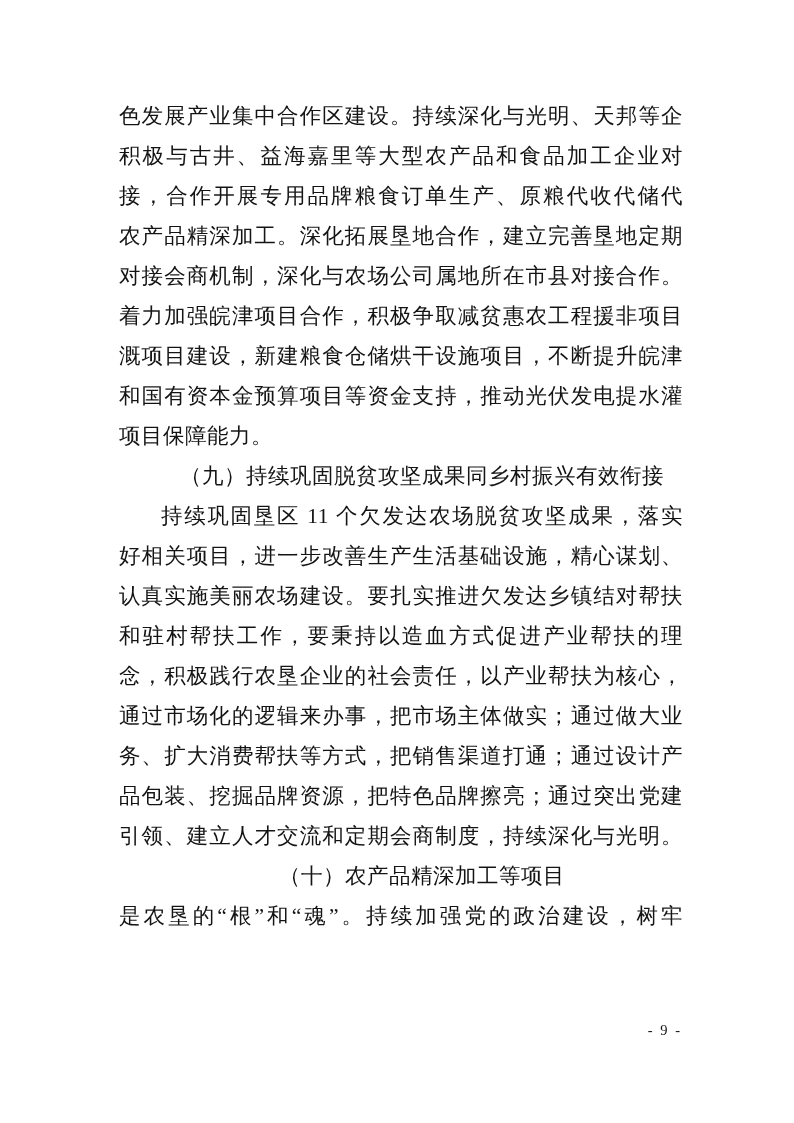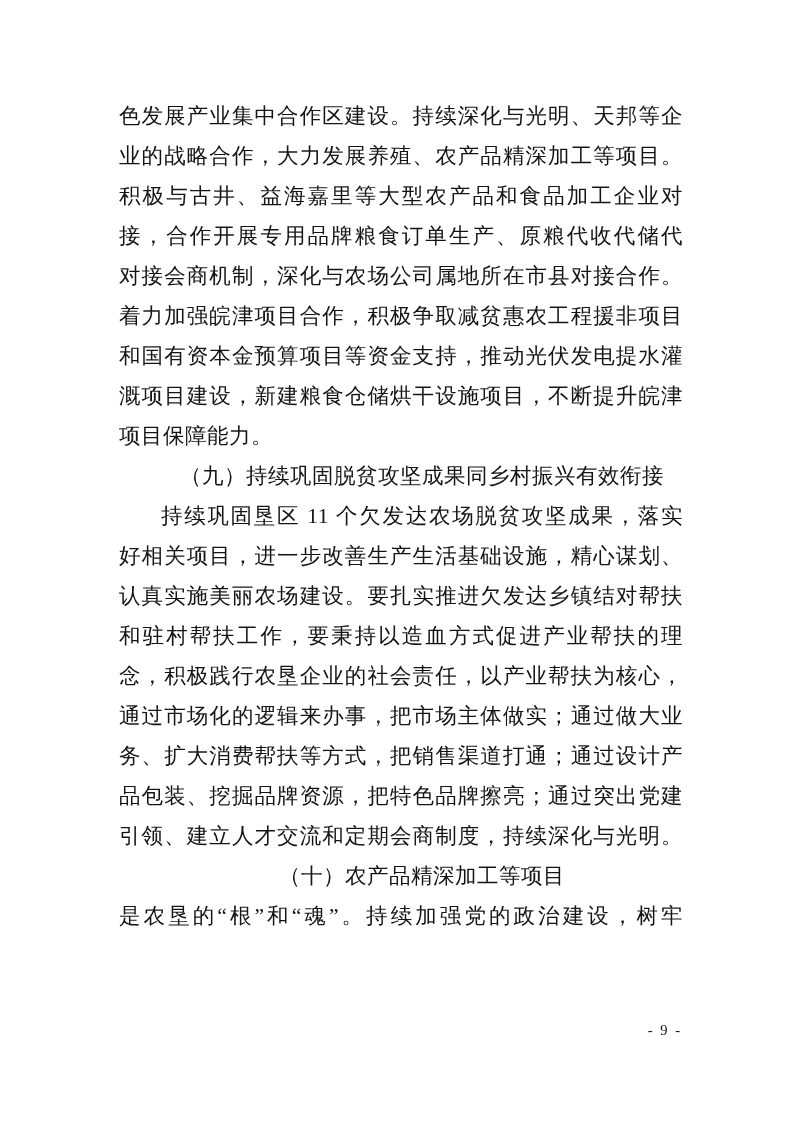--- a/index.html
+++ b/index.html
@@ -53,27 +53,27 @@
     color: #141414;
     text-align: right;
   }
 </style>
 </head>
 <body>
 
 <div class="page">
   <div class="doc">
     <div class="line fill">色发展产业集中合作区建设。持续深化与光明、天邦等企</div>
-    <div class="line fill">业的战略合作，大力发展养殖、农产品精深加工等项目。</div>
     <div class="line fill">积极与古井、益海嘉里等大型农产品和食品加工企业对</div>
     <div class="line fill">接，合作开展专用品牌粮食订单生产、原粮代收代储代购、</div>
+    <div class="line fill">农产品精深加工。深化拓展垦地合作，建立完善垦地定期</div>
     <div class="line fill">对接会商机制，深化与农场公司属地所在市县对接合作。</div>
     <div class="line fill">着力加强皖津项目合作，积极争取减贫惠农工程援非项目</div>
+    <div class="line fill">溉项目建设，新建粮食仓储烘干设施项目，不断提升皖津</div>
     <div class="line fill">和国有资本金预算项目等资金支持，推动光伏发电提水灌</div>
-    <div class="line fill">溉项目建设，新建粮食仓储烘干设施项目，不断提升皖津</div>
     <div class="line">项目保障能力。</div>
     <div class="line heading indent">（九）持续巩固脱贫攻坚成果同乡村振兴有效衔接</div>
     <div class="line fill indent">持续巩固垦区 11 个欠发达农场脱贫攻坚成果，落实</div>
     <div class="line fill">好相关项目，进一步改善生产生活基础设施，精心谋划、</div>
     <div class="line fill">认真实施美丽农场建设。要扎实推进欠发达乡镇结对帮扶</div>
     <div class="line fill">和驻村帮扶工作，要秉持以造血方式促进产业帮扶的理</div>
     <div class="line fill">念，积极践行农垦企业的社会责任，以产业帮扶为核心，</div>
     <div class="line fill">通过市场化的逻辑来办事，把市场主体做实；通过做大业</div>
     <div class="line fill">务、扩大消费帮扶等方式，把销售渠道打通；通过设计产</div>
     <div class="line fill">品包装、挖掘品牌资源，把特色品牌擦亮；通过突出党建</div>

